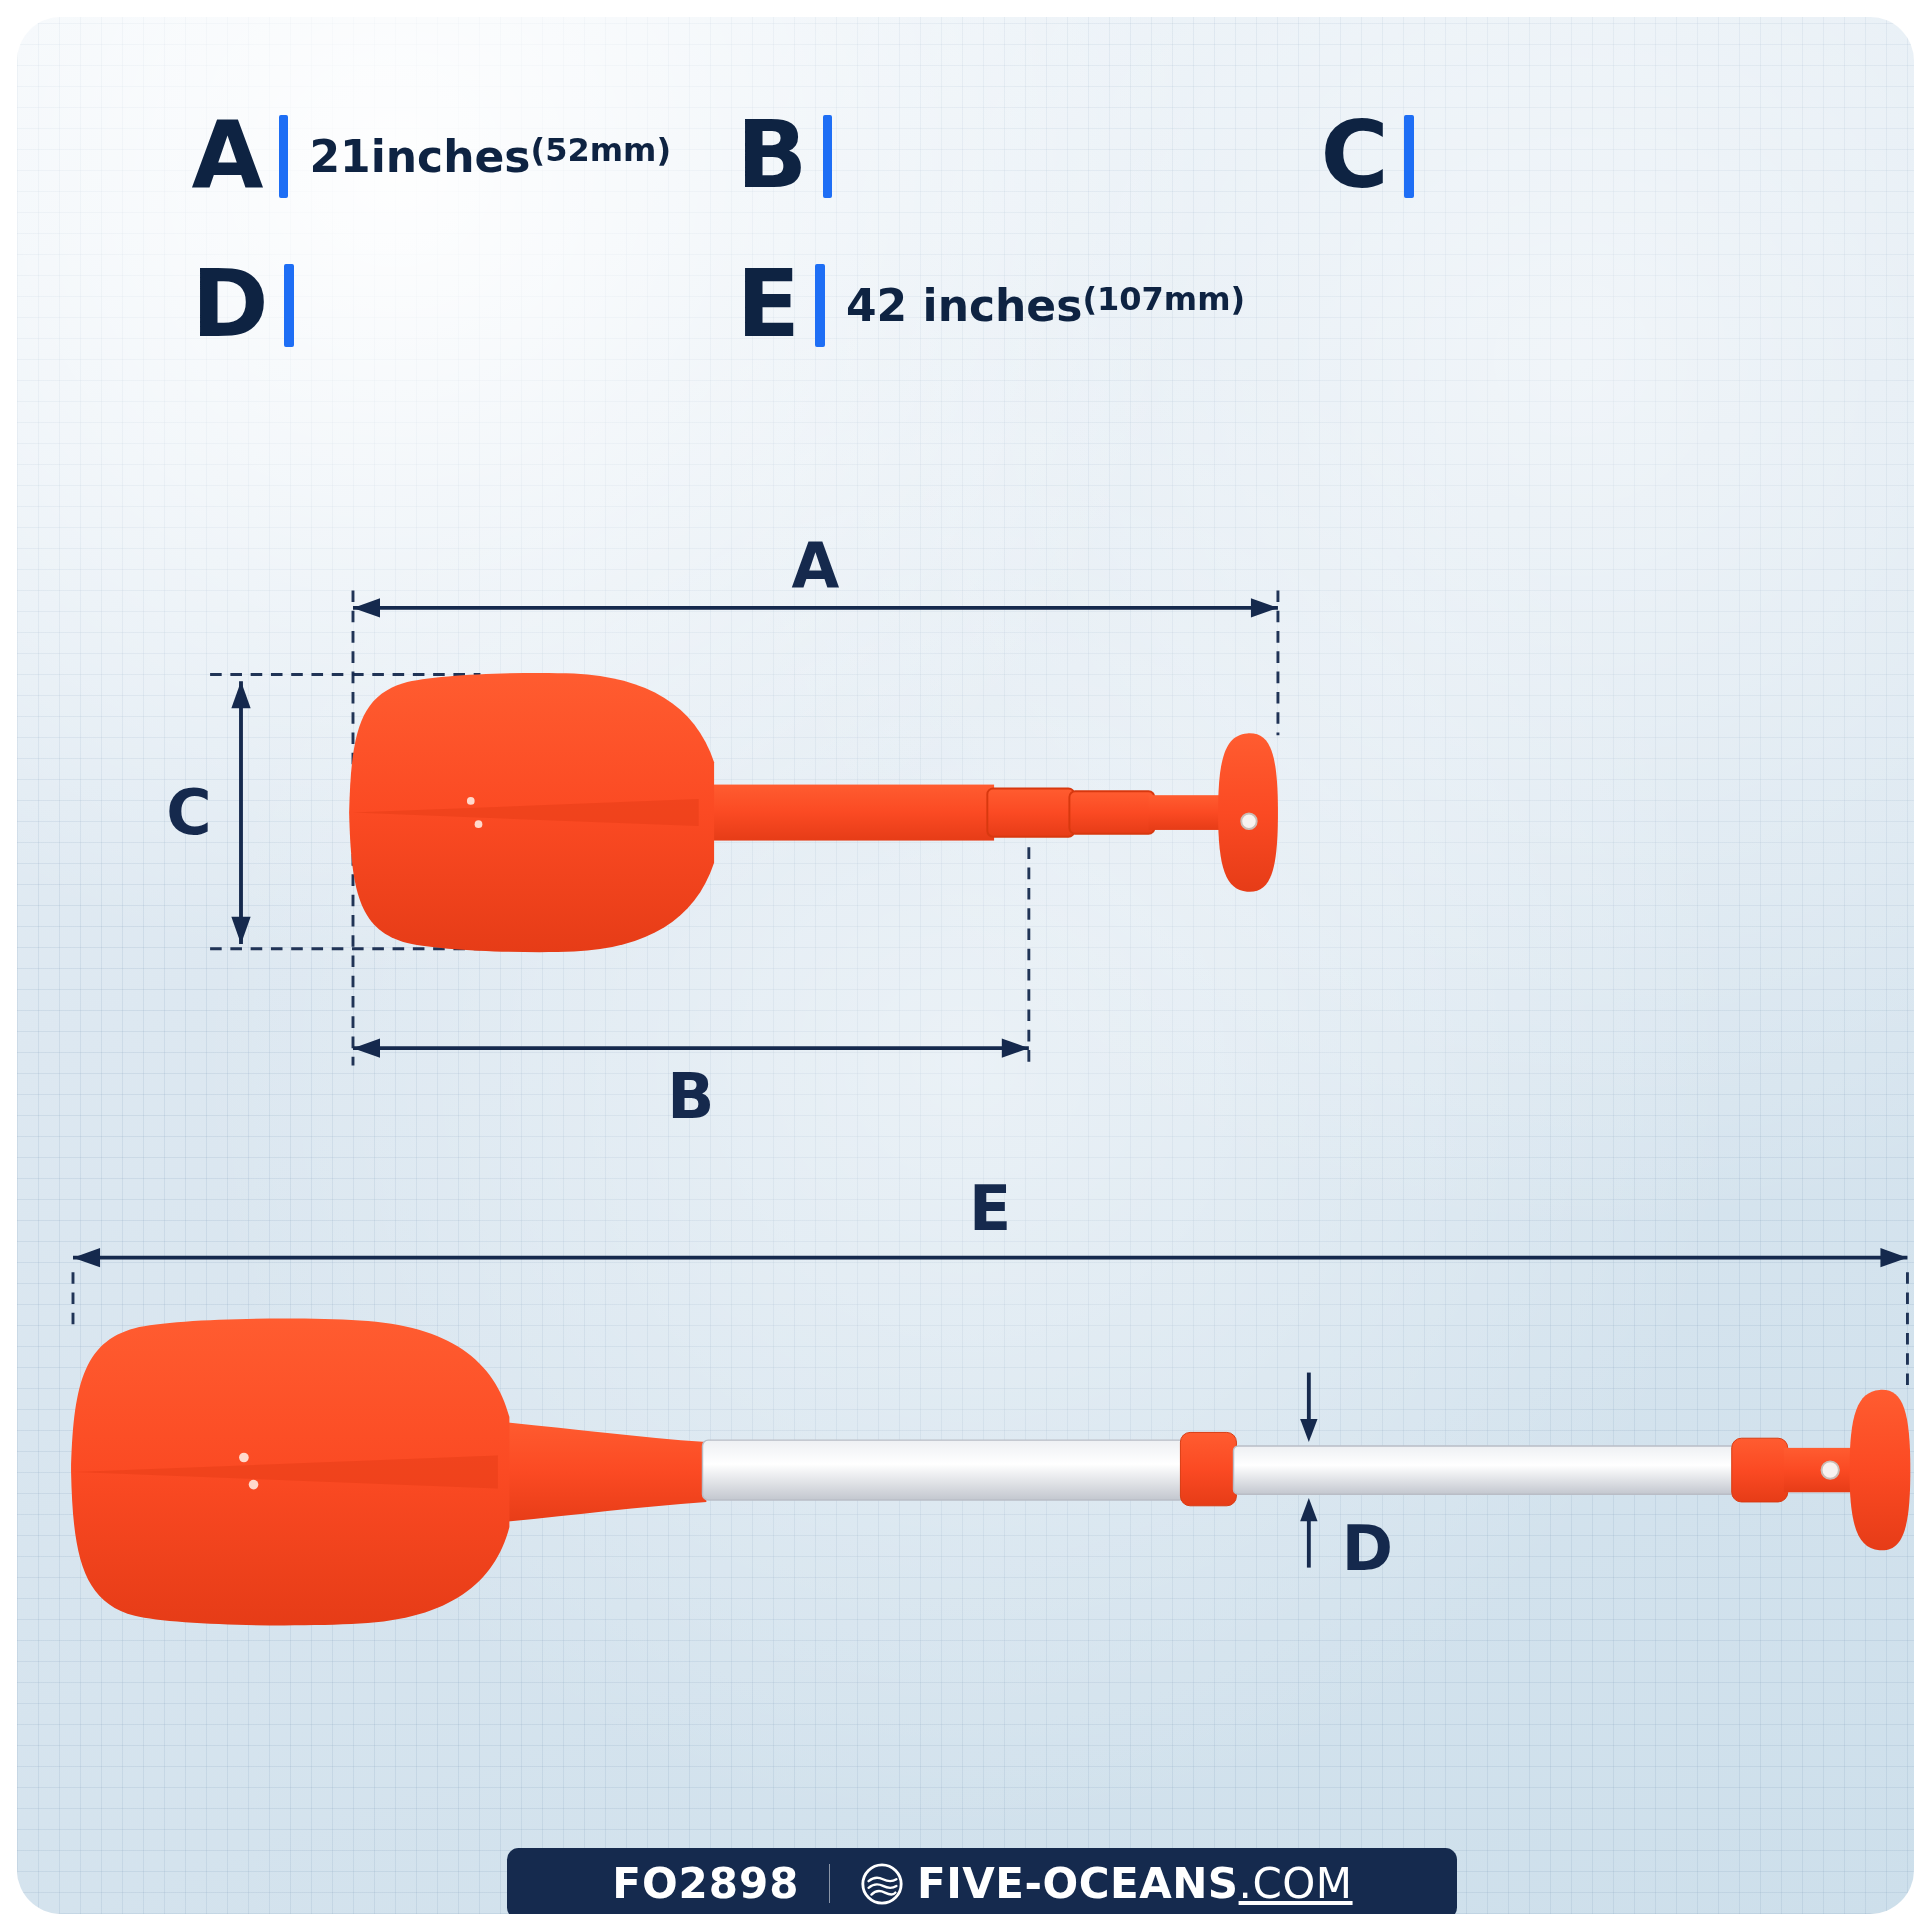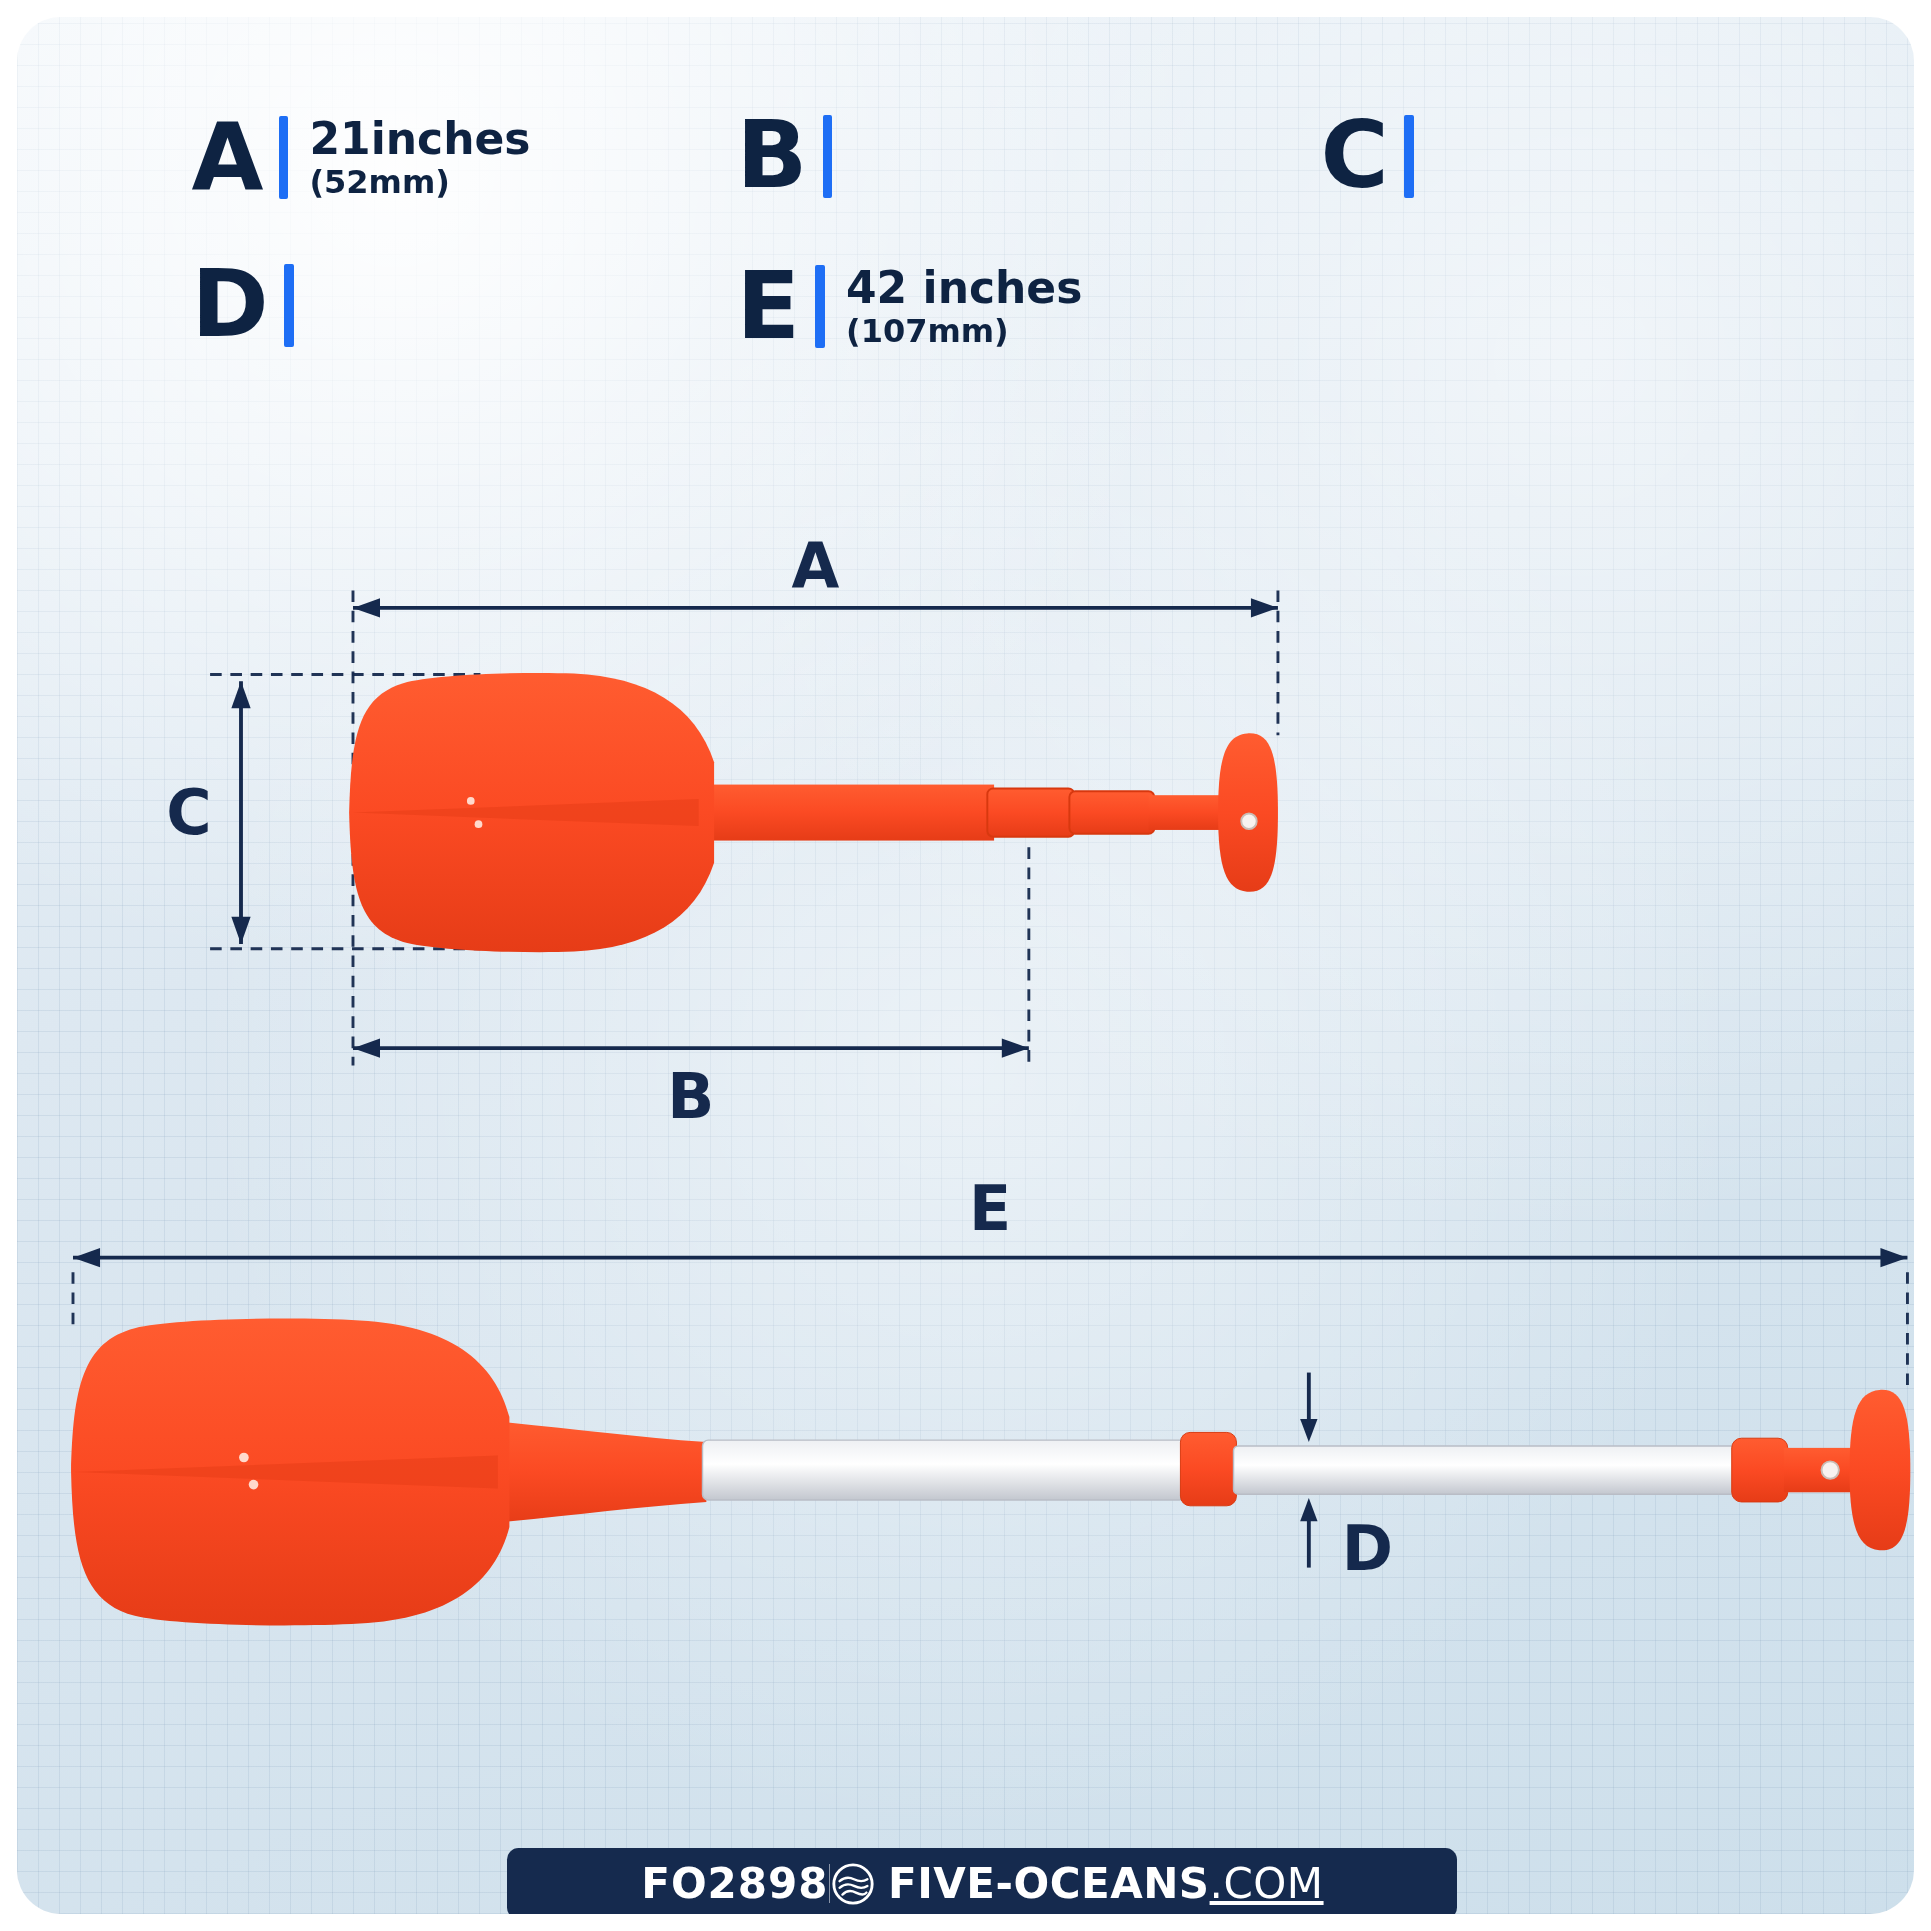--- a/index.html
+++ b/index.html
@@ -12,32 +12,32 @@
       radial-gradient(circle at 82% 18%, rgba(255,255,255,0.55) 0%, rgba(255,255,255,0) 40%),
       radial-gradient(circle at 50% 55%, rgba(255,255,255,0.45) 0%, rgba(255,255,255,0) 55%),
       repeating-linear-gradient(0deg, rgba(120,150,180,0.16) 0px, rgba(120,150,180,0.16) 1.4px, transparent 1.4px, transparent 21px),
       repeating-linear-gradient(90deg, rgba(120,150,180,0.16) 0px, rgba(120,150,180,0.16) 1.4px, transparent 1.4px, transparent 21px),
       linear-gradient(160deg,#eef4f9 0%,#dde8f1 40%,#cddfeb 100%);
     overflow:hidden;
   }
   .legend-item{position:absolute;display:flex;align-items:center;}
   .legend-letter{font-size:93px;font-weight:800;color:#0e2342;line-height:0.9;}
   .legend-bar{width:9.7px;height:83px;background:#1e6ef5;margin:0 21px 0 15.4px;border-radius:1.9px;}
-  .legend-text{display:flex;flex-direction:column;justify-content:center;}
+  .legend-text{display:flex;flex-direction:row;justify-content:center;}
   .legend-value{font-size:44px;font-weight:800;color:#0e2342;line-height:1.12;}
   .legend-metric{font-size:32px;font-weight:700;color:#0e2342;line-height:1.15;}
   svg.diagram{position:absolute;left:0;top:0;}
   .dim{stroke:#15294d;stroke-width:4;}
   .dash{stroke:#15294d;stroke-width:3;stroke-dasharray:12 9;fill:none;opacity:.95;}
   .arrow{fill:#15294d;stroke:none;}
   .dim-label{font-family:"DejaVu Sans",sans-serif;font-size:64px;font-weight:800;fill:#15294d;}
   .footer{
     position:absolute;left:490px;top:1831px;width:950px;height:71px;
     background:#152a4e;border-radius:11.6px;
-    display:flex;align-items:center;justify-content:center;
+    display:flex;align-items:center;justify-content:center;gap:29px;
   }
   .footer-sku{color:#ffffff;font-size:42px;font-weight:800;letter-spacing:1px;}
   .footer-divider{width:1.9px;height:39px;background:rgba(255,255,255,0.5);}
   .footer-brand{color:#ffffff;font-size:42px;display:flex;align-items:center;gap:11.6px;}
   .brand-main{font-weight:800;letter-spacing:0.5px;margin-top:32px;}
   .brand-suffix{font-weight:400;letter-spacing:0.5px;text-decoration:underline;}
 </style>
 </head>
 <body>
 

